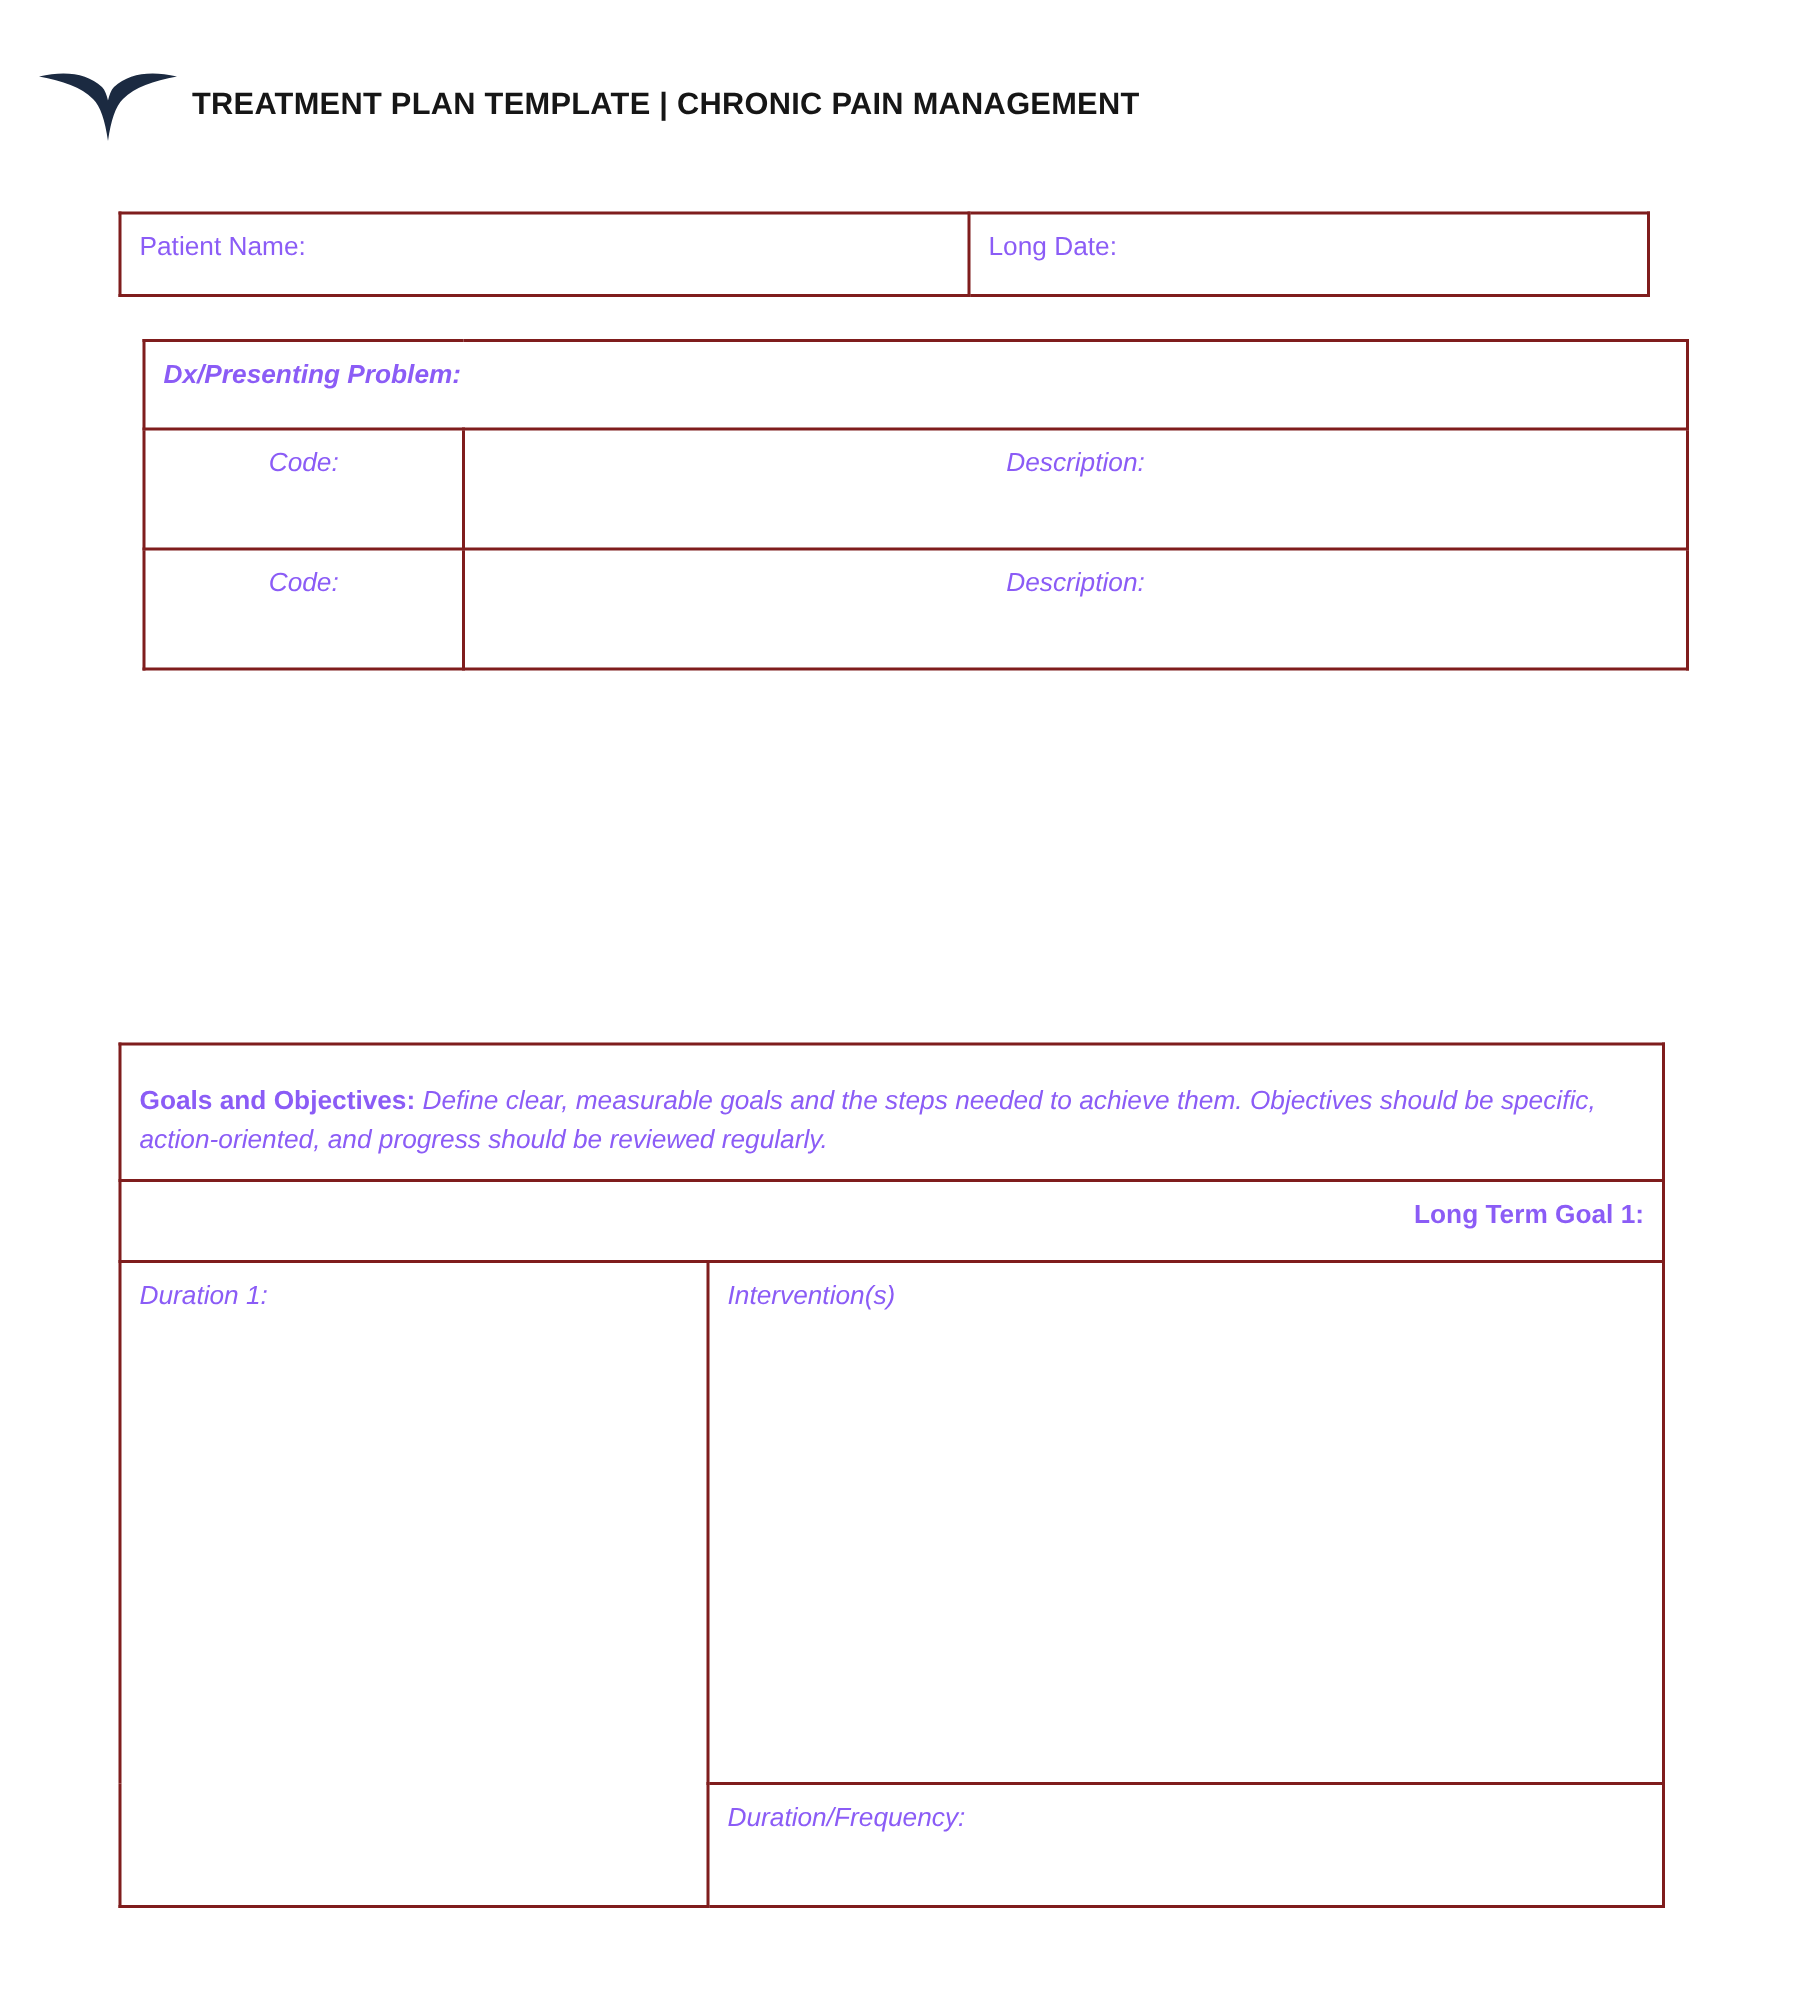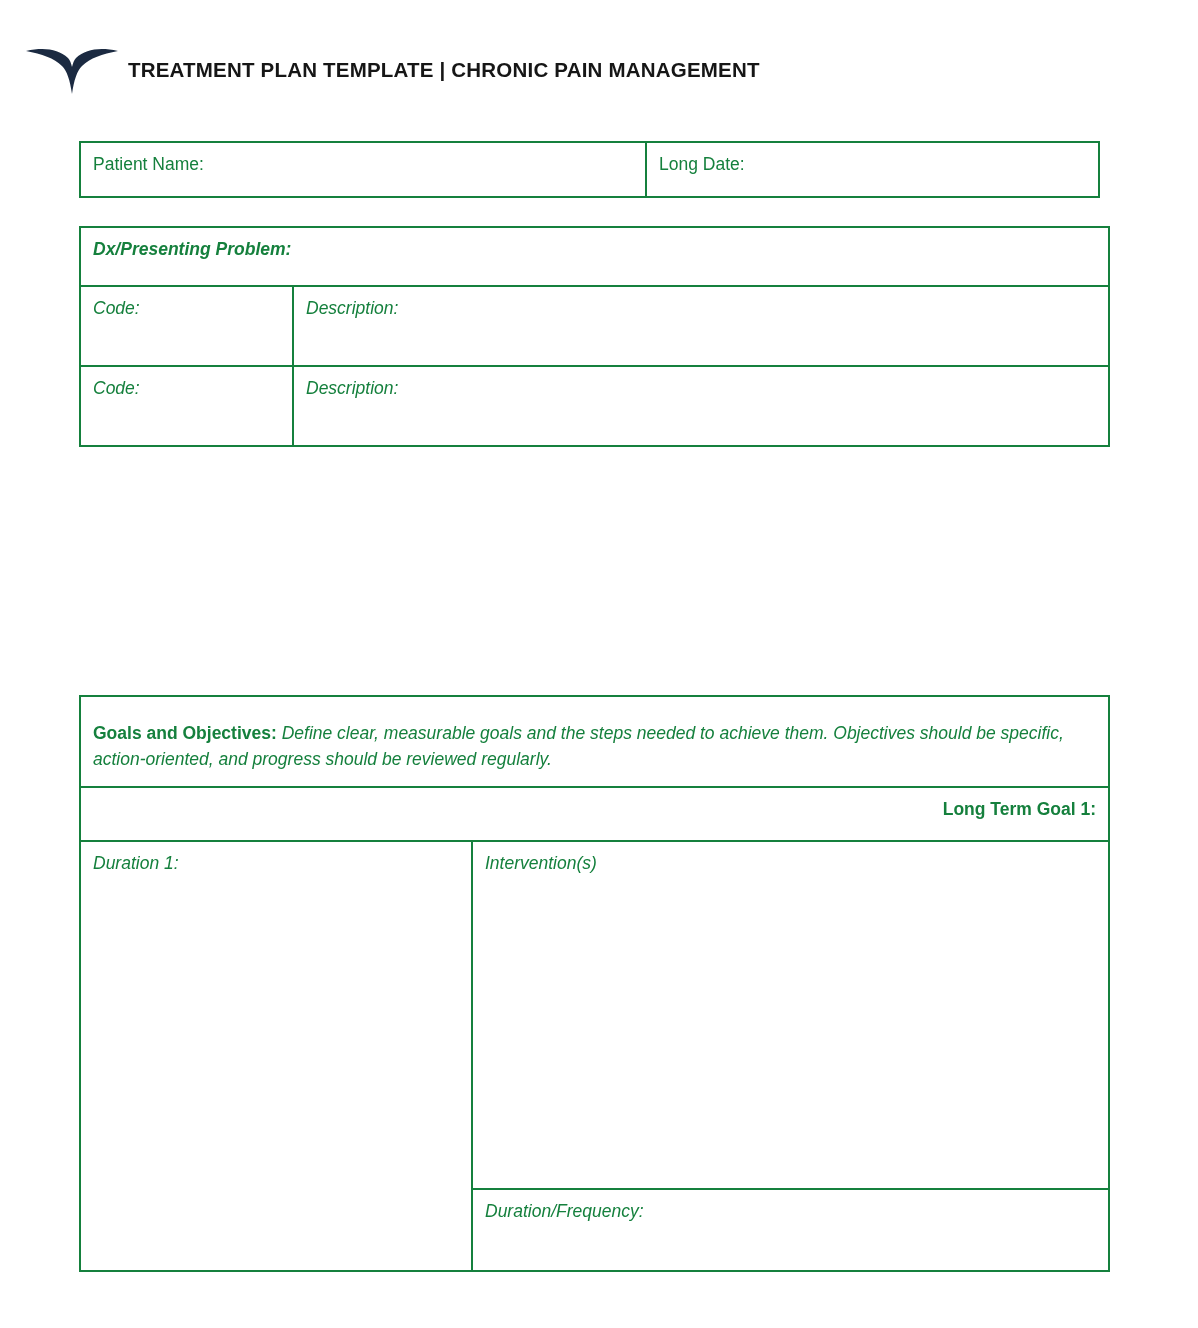--- a/index.html
+++ b/index.html
@@ -48,26 +48,26 @@
   }
 
   
   table.doc-table {
     position: absolute;
     border-collapse: collapse;
     table-layout: fixed;
     background: #ffffff;
   }
   table.doc-table td {
-    border: 2px solid #15803d;
+    border: 2px solid #7f1d1d;
     vertical-align: top;
     padding: 10px 12px 0 12px;
     font-size: 17.5px;
     line-height: 1.35;
-    color: #15803d;
+    color: #8b5cf6;
     background: #ffffff;
   }
   td.shaded { background: #f1f2f4; }
   td.plain-label   { font-style: normal; font-weight: normal; }
   td.italic-label  { font-style: italic; font-weight: normal; }
   td.bold-italic   { font-style: italic; font-weight: bold; }
   td.bold-label    { font-style: normal; font-weight: bold; }
 
   .inline-bold { font-weight: bold; font-style: normal; }
   .inline-italic { font-style: italic; font-weight: normal; }
@@ -75,26 +75,26 @@
   
   #table-patient {
     left: 79px;
     top: 141px;
     width: 1019px;
   }
   #table-patient td { height: 43px; }
 
   
   #table-dx {
-    left: 79px;
+    left: 95px;
     top: 226px;
     width: 1029px;
   }
   #table-dx td.r-header { height: 47px; }
-  #table-dx td.r-code   { height: 68px; }
+  #table-dx td.r-code   { height: 68px; text-align: center; }
   #table-dx td.r-qual   { height: 209px; }
 
   
   #table-goals {
     left: 79px;
     top: 695px;
     width: 1029px;
   }
   #table-goals td.r-goals-header { height: 66px; padding-top: 23px; }
   #table-goals td.r-ltg          { height: 42px; text-align: right; }

